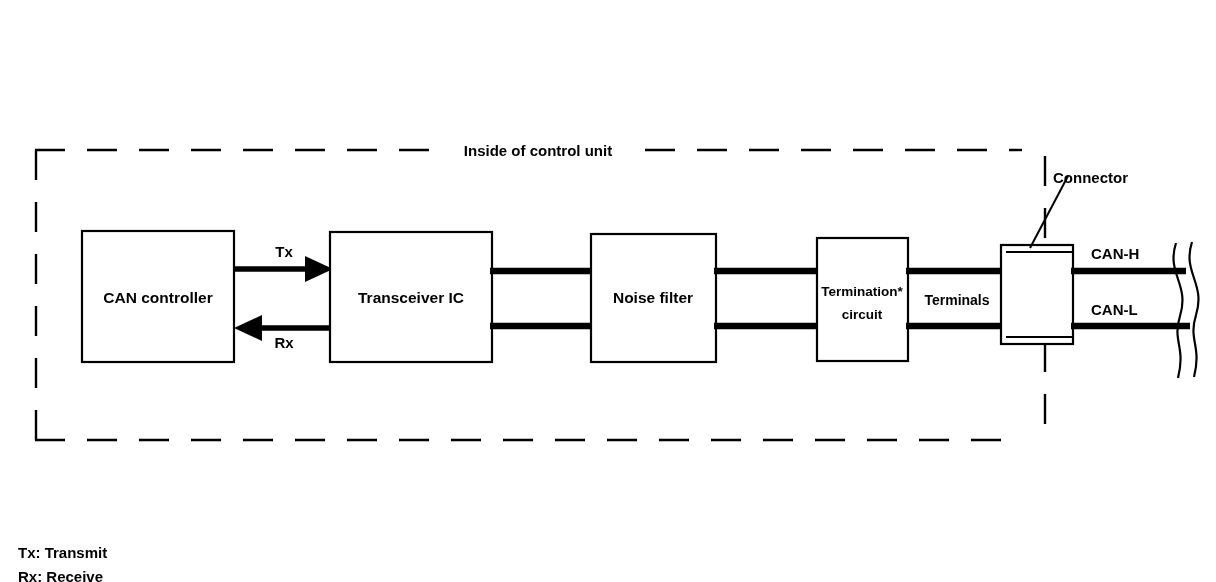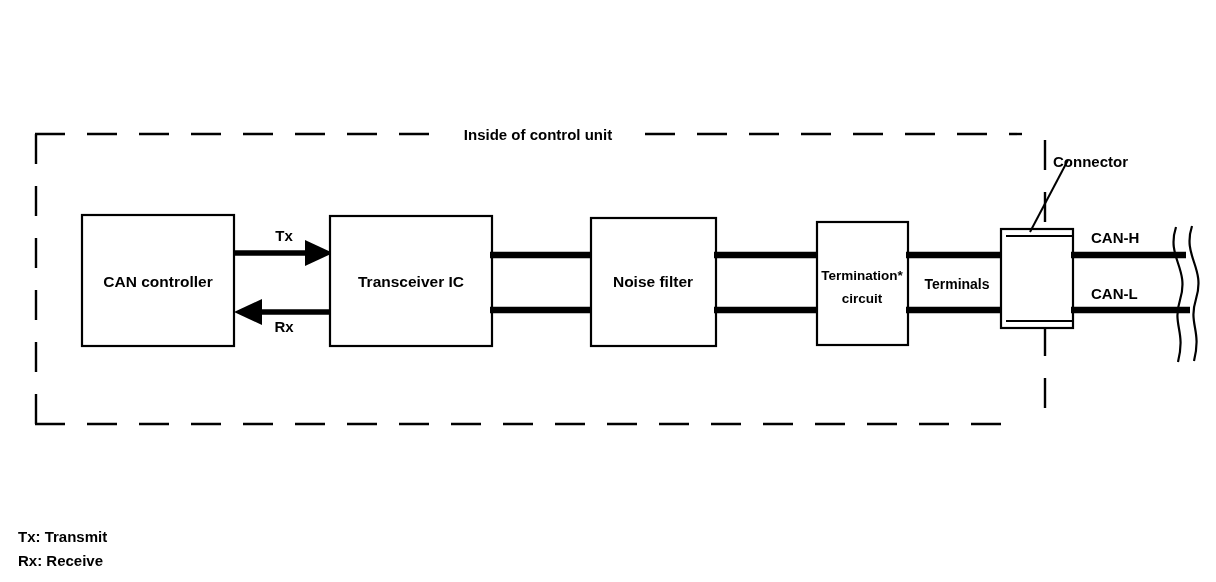--- a/index.html
+++ b/index.html
@@ -11,21 +11,21 @@
     width: 1216px;
     height: 582px;
     position: relative;
     font-family: "Liberation Sans", sans-serif;
     color: #000000;
     overflow: hidden;
   }
   #diagram-root {
     position: absolute;
     left: 0;
-    top: 0;
+    top: 16px;
     width: 1216px;
     height: 444px;
   }
   svg#diagram-svg {
     position: absolute;
     left: 0;
     top: 0;
     width: 1216px;
     height: 582px;
   }

